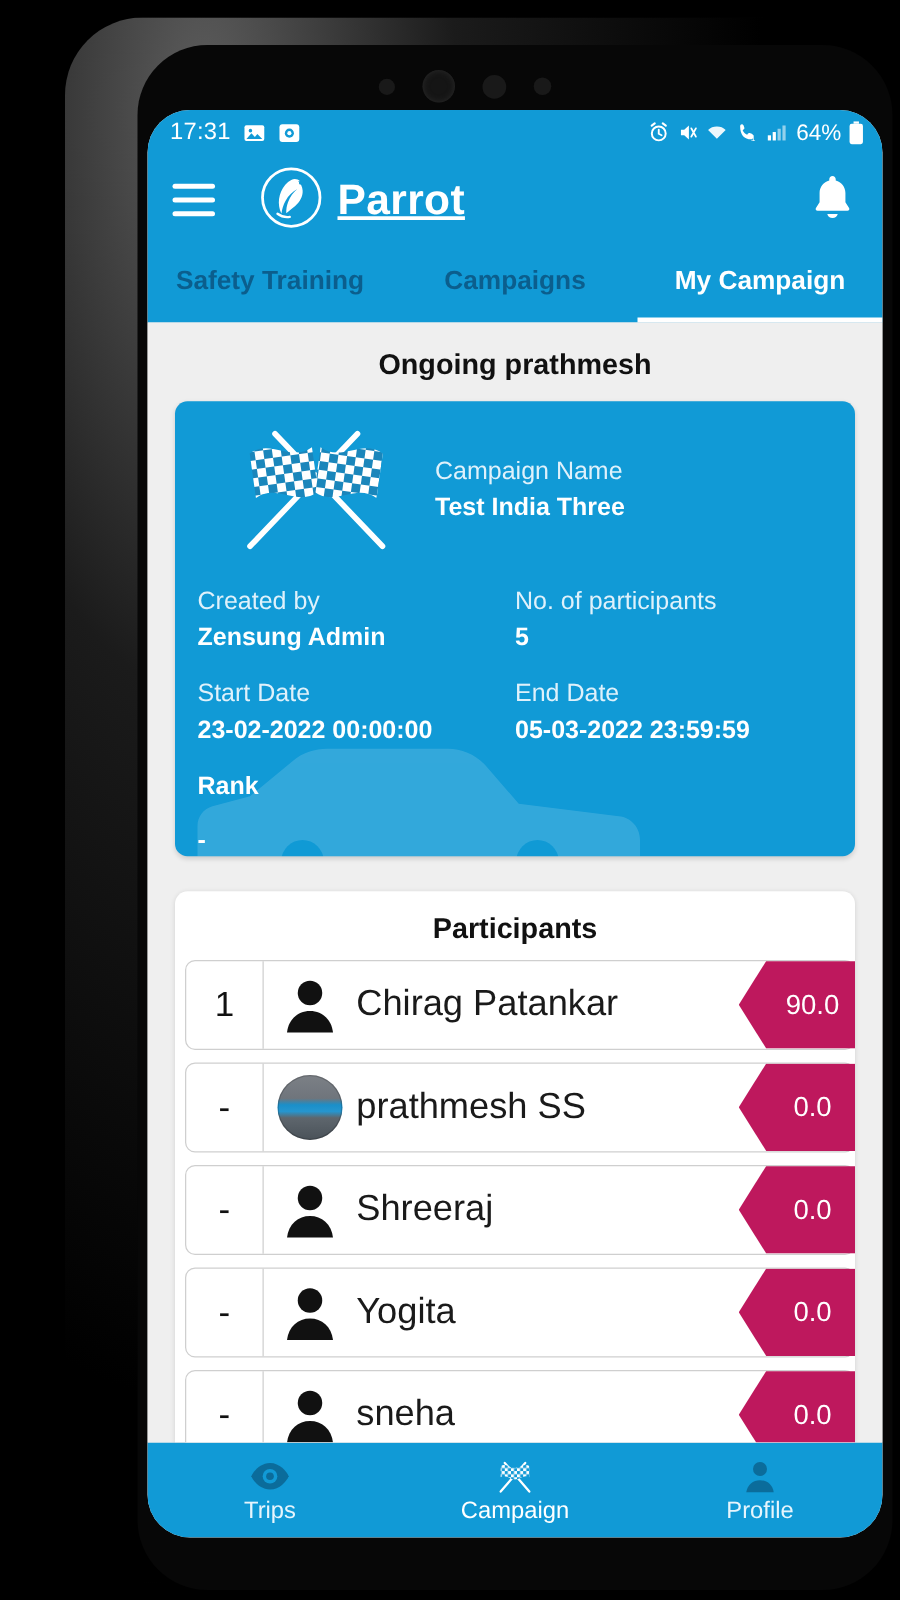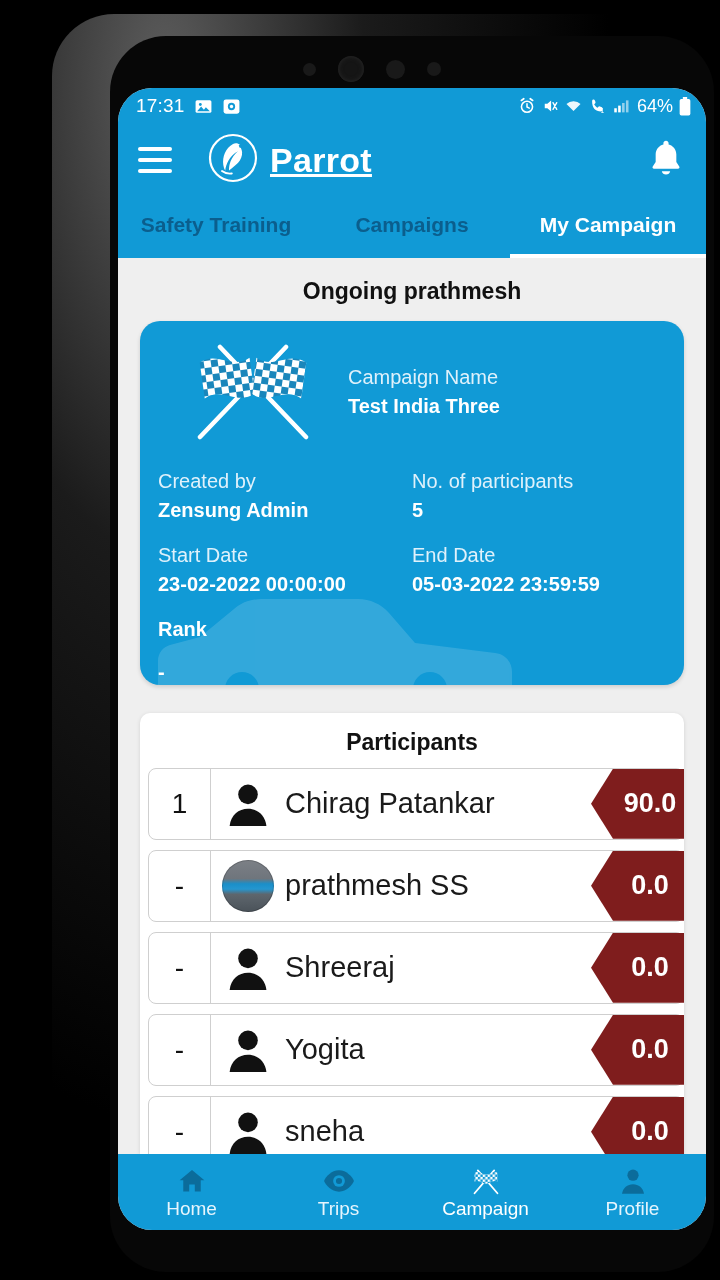--- a/index.html
+++ b/index.html
@@ -117,21 +117,21 @@
   #section-title {
     text-align: center; font-size: 23px; font-weight: bold;
     color: #111; padding: 20px 0 16px 0;
   }
 
   
   #campaign-card {
     position: relative;
     margin: 0 22px;
     background: #119ad6;
-    border-radius: 20px;
+    border-radius: 10px;
     padding: 16px 18px 20px 18px;
     overflow: hidden;
     box-shadow: 0 2px 4px rgba(0,0,0,0.14);
   }
   #card-watermark {
     position: absolute; left: -10px; bottom: -34px;
     width: 420px; opacity: .14; pointer-events: none;
   }
   #card-top { display: flex; align-items: center; position: relative; z-index: 2; }
   #flag-wrap { width: 190px; display: flex; justify-content: center; }
@@ -186,22 +186,22 @@
     background: linear-gradient(#7c8086 0%, #6f757c 36%, #1a8fc9 46%,
                                 #2596cf 56%, #5e666d 66%, #4a5259 100%);
     box-shadow: inset 0 0 0 1px rgba(0,0,0,.18);
   }
   .p-name {
     flex: 1 1 auto; display: flex; align-items: center;
     font-size: 29px; color: #1a1a1a;
   }
   .p-score {
     flex: 0 0 118px;
-    background: #7f1d1d;
-    color: #fff; font-size: 27px; font-weight: bold;
+    background: #be185d;
+    color: #fff; font-size: 22px; font-weight: normal;
     display: flex; align-items: center; justify-content: center;
     clip-path: polygon(22px 0, 100% 0, 100% 100%, 22px 100%, 0 50%);
     margin-right: -26px;
     border-radius: 0 6px 6px 0;
   }
 
   
   #bottom-nav {
     flex: 0 0 76px; height: 76px;
     background: #119ad6;
@@ -449,28 +449,20 @@
             </div>
             <div class="p-name">sneha</div>
             <div class="p-score">0.0</div>
           </div>
 
         </div>
       </div>
     </div>
 
     <div id="bottom-nav">
-      <div class="nav-item">
-        <span class="nav-ico">
-          <svg width="30" height="28" viewBox="0 0 24 24">
-              <path d="M12 2.6L1.4 11.3h3.1V21h5.1v-6h4.8v6h5.1v-9.7h3.1z" fill="#0b6c9b"></path>
-            </svg>
-        </span>
-        <span class="nav-label">Home</span>
-      </div>
       <div class="nav-item">
         <span class="nav-ico">
           <svg width="32" height="28" viewBox="0 0 24 20">
               <path d="M12 2C6.2 2 1.9 7.1.8 10c1.1 2.9 5.4 8 11.2 8s10.1-5.1 11.2-8c-1.1-2.9-5.4-8-11.2-8z" fill="#0b6c9b"></path>
               <circle cx="12" cy="10" r="4.4" fill="#119ad6"></circle>
               <circle cx="12" cy="10" r="2.3" fill="#0b6c9b"></circle>
             </svg>
         </span>
         <span class="nav-label">Trips</span>
       </div>

